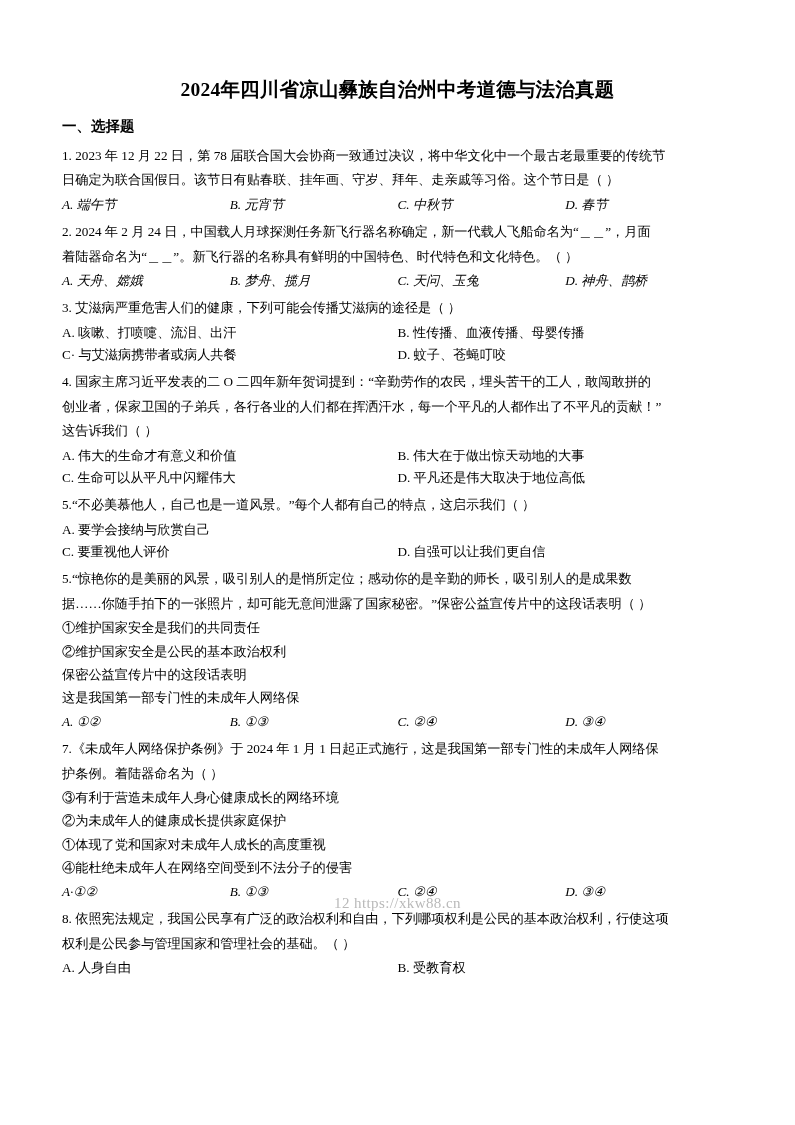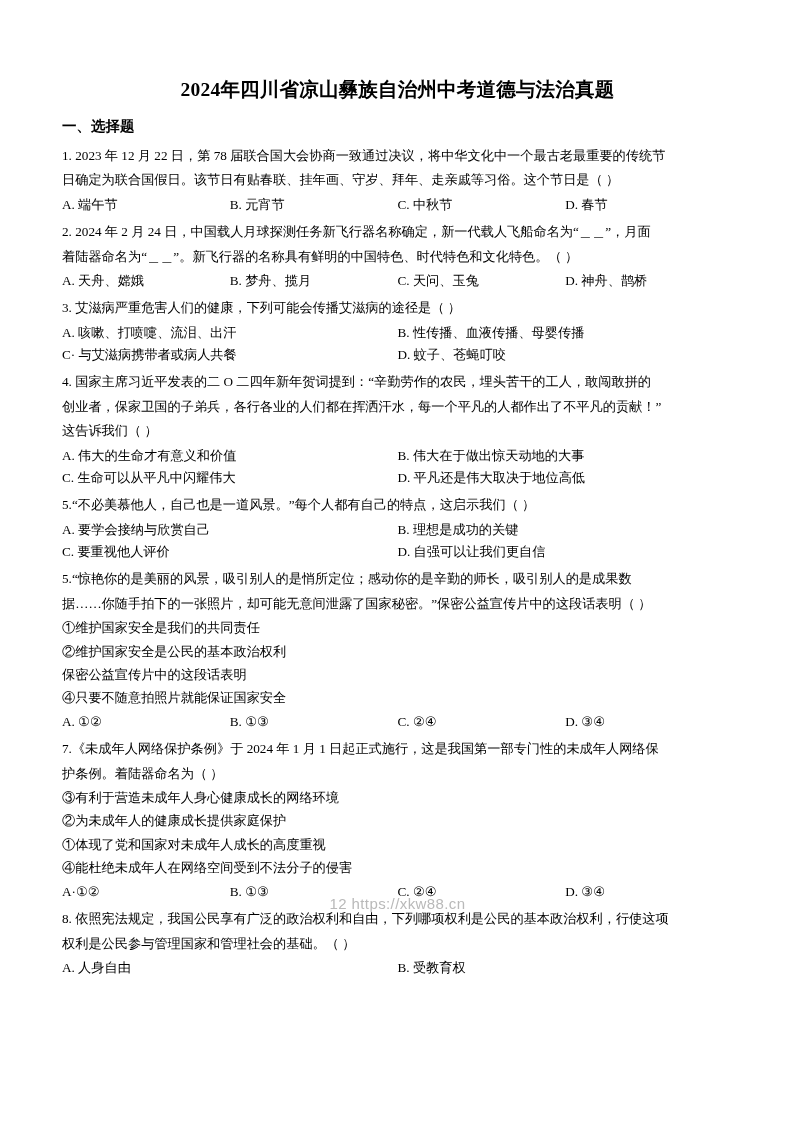--- a/index.html
+++ b/index.html
@@ -49,35 +49,36 @@
     width: 100%;
     font-size: 13.2px;
     line-height: 1.62;
     margin: 1px 0 1px 0;
   }
   .opts.two > div {
     width: 50%;
   }
   .opts.four > div {
     width: 25%;
+    font-style: italic;
   }
   .subline {
     font-size: 13.2px;
     line-height: 1.7;
     margin: 1px 0;
   }
   .watermark {
     position: absolute;
     left: 0;
     right: 0;
     bottom: 14px;
     text-align: center;
     font-size: 15px;
     color: #b9b9b9;
-    font-family: Liberation Sans, sans-serif;
+    font-family: Liberation Serif, serif;
     letter-spacing: 0.4px;
     margin-top: 36px;
   }
 </style>
 </head>
 <body>
 
 <div class="page">
 
   <div class="doc-title">2024年四川省凉山彝族自治州中考道德与法治真题</div>
@@ -129,35 +130,34 @@
     <div class="opts two">
       <div>C. 生命可以从平凡中闪耀伟大</div>
       <div>D. 平凡还是伟大取决于地位高低</div>
     </div>
   </div>
 
   <div class="q">
     <div class="stem">5.“不必美慕他人，自己也是一道风景。”每个人都有自己的特点，这启示我们（     ）</div>
     <div class="opts two">
       <div>A. 要学会接纳与欣赏自己</div>
-      <div>B. 理想是成功的关键</div>
     </div>
     <div class="opts two">
       <div>C. 要重视他人评价</div>
       <div>D. 自强可以让我们更自信</div>
     </div>
   </div>
 
   <div class="q">
     <div class="stem">5.“惊艳你的是美丽的风景，吸引别人的是悄所定位；感动你的是辛勤的师长，吸引别人的是成果数</div>
     <div class="stem">据……你随手拍下的一张照片，却可能无意间泄露了国家秘密。”保密公益宣传片中的这段话表明（     ）</div>
     <div class="subline">①维护国家安全是我们的共同责任</div>
     <div class="subline">②维护国家安全是公民的基本政治权利</div>
     <div class="subline">保密公益宣传片中的这段话表明</div>
-    <div class="subline">④只要不随意拍照片就能保证国家安全</div>
+    <div class="subline">这是我国第一部专门性的未成年人网络保</div>
     <div class="opts four">
       <div>A. ①②</div>
       <div>B. ①③</div>
       <div>C. ②④</div>
       <div>D. ③④</div>
     </div>
   </div>
 
   <div class="q">
     <div class="stem">7.《未成年人网络保护条例》于 2024 年 1 月 1 日起正式施行，这是我国第一部专门性的未成年人网络保</div>

